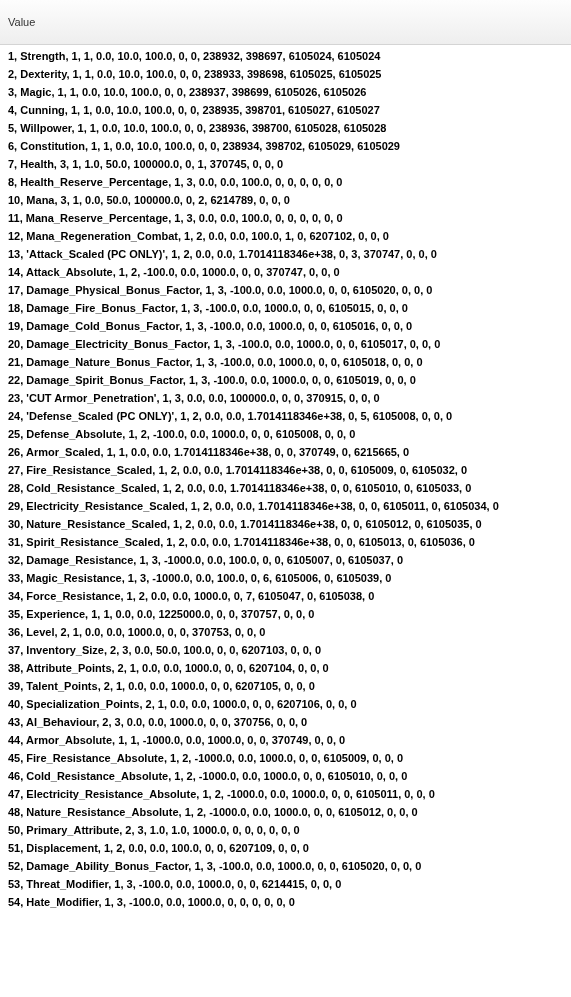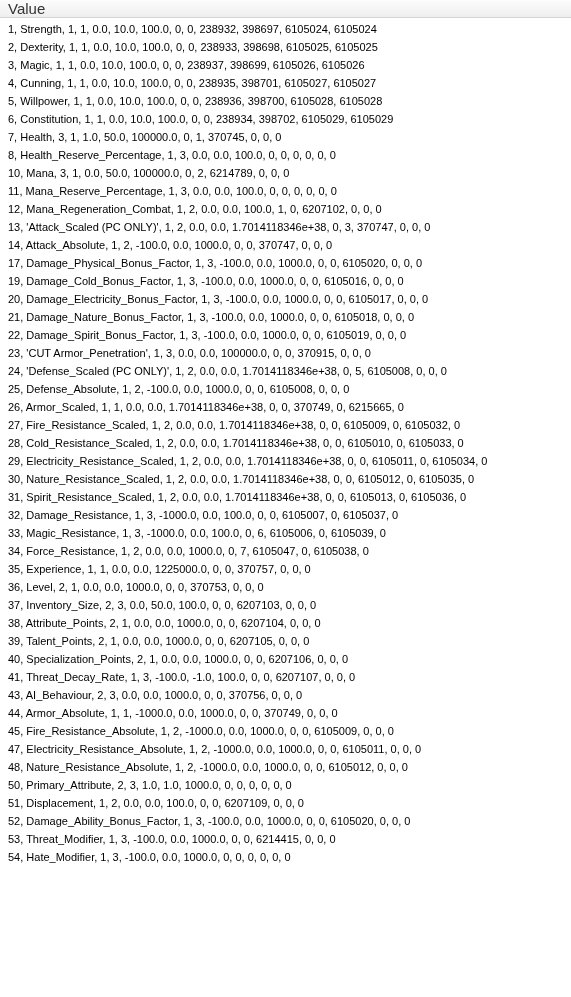--- a/index.html
+++ b/index.html
@@ -6,32 +6,33 @@
   body {
     font-family: Arial, Helvetica, sans-serif;
     font-size: 11px;
     color: #000;
     background: #fff;
     width: 571px;
   }
   .header {
     background: linear-gradient(to bottom, #fdfdfd, #eeeeee);
     border-bottom: 1px solid #d4d4d4;
-    padding: 0 8px;
-    font-size: 15px;
+    padding: 16px 8px;
+    font-size: 11px;
     color: #333;
   }
   .rows {
     padding: 2px 0 4px 0;
   }
   .row {
     padding: 2px 8px;
     line-height: 14px;
     white-space: nowrap;
     overflow: hidden;
+    font-weight: bold;
   }
 </style>
 </head>
 <body>
 
 <div class="header">Value</div>
 
 <div class="rows" id="rows-container">
     <div class="row">1, Strength, 1, 1, 0.0, 10.0, 100.0, 0, 0, 238932, 398697, 6105024, 6105024</div>
     <div class="row">2, Dexterity, 1, 1, 0.0, 10.0, 100.0, 0, 0, 238933, 398698, 6105025, 6105025</div>
@@ -40,20 +41,21 @@
     <div class="row">5, Willpower, 1, 1, 0.0, 10.0, 100.0, 0, 0, 238936, 398700, 6105028, 6105028</div>
     <div class="row">6, Constitution, 1, 1, 0.0, 10.0, 100.0, 0, 0, 238934, 398702, 6105029, 6105029</div>
     <div class="row">7, Health, 3, 1, 1.0, 50.0, 100000.0, 0, 1, 370745, 0, 0, 0</div>
     <div class="row">8, Health_Reserve_Percentage, 1, 3, 0.0, 0.0, 100.0, 0, 0, 0, 0, 0, 0</div>
     <div class="row">10, Mana, 3, 1, 0.0, 50.0, 100000.0, 0, 2, 6214789, 0, 0, 0</div>
     <div class="row">11, Mana_Reserve_Percentage, 1, 3, 0.0, 0.0, 100.0, 0, 0, 0, 0, 0, 0</div>
     <div class="row">12, Mana_Regeneration_Combat, 1, 2, 0.0, 0.0, 100.0, 1, 0, 6207102, 0, 0, 0</div>
     <div class="row">13, 'Attack_Scaled (PC ONLY)', 1, 2, 0.0, 0.0, 1.7014118346e+38, 0, 3, 370747, 0, 0, 0</div>
     <div class="row">14, Attack_Absolute, 1, 2, -100.0, 0.0, 1000.0, 0, 0, 370747, 0, 0, 0</div>
     <div class="row">17, Damage_Physical_Bonus_Factor, 1, 3, -100.0, 0.0, 1000.0, 0, 0, 6105020, 0, 0, 0</div>
+    <div class="row">18, Damage_Fire_Bonus_Factor, 1, 3, -100.0, 0.0, 1000.0, 0, 0, 6105015, 0, 0, 0</div>
     <div class="row">19, Damage_Cold_Bonus_Factor, 1, 3, -100.0, 0.0, 1000.0, 0, 0, 6105016, 0, 0, 0</div>
     <div class="row">20, Damage_Electricity_Bonus_Factor, 1, 3, -100.0, 0.0, 1000.0, 0, 0, 6105017, 0, 0, 0</div>
     <div class="row">21, Damage_Nature_Bonus_Factor, 1, 3, -100.0, 0.0, 1000.0, 0, 0, 6105018, 0, 0, 0</div>
     <div class="row">22, Damage_Spirit_Bonus_Factor, 1, 3, -100.0, 0.0, 1000.0, 0, 0, 6105019, 0, 0, 0</div>
     <div class="row">23, 'CUT Armor_Penetration', 1, 3, 0.0, 0.0, 100000.0, 0, 0, 370915, 0, 0, 0</div>
     <div class="row">24, 'Defense_Scaled (PC ONLY)', 1, 2, 0.0, 0.0, 1.7014118346e+38, 0, 5, 6105008, 0, 0, 0</div>
     <div class="row">25, Defense_Absolute, 1, 2, -100.0, 0.0, 1000.0, 0, 0, 6105008, 0, 0, 0</div>
     <div class="row">26, Armor_Scaled, 1, 1, 0.0, 0.0, 1.7014118346e+38, 0, 0, 370749, 0, 6215665, 0</div>
     <div class="row">27, Fire_Resistance_Scaled, 1, 2, 0.0, 0.0, 1.7014118346e+38, 0, 0, 6105009, 0, 6105032, 0</div>
     <div class="row">28, Cold_Resistance_Scaled, 1, 2, 0.0, 0.0, 1.7014118346e+38, 0, 0, 6105010, 0, 6105033, 0</div>
@@ -62,24 +64,24 @@
     <div class="row">31, Spirit_Resistance_Scaled, 1, 2, 0.0, 0.0, 1.7014118346e+38, 0, 0, 6105013, 0, 6105036, 0</div>
     <div class="row">32, Damage_Resistance, 1, 3, -1000.0, 0.0, 100.0, 0, 0, 6105007, 0, 6105037, 0</div>
     <div class="row">33, Magic_Resistance, 1, 3, -1000.0, 0.0, 100.0, 0, 6, 6105006, 0, 6105039, 0</div>
     <div class="row">34, Force_Resistance, 1, 2, 0.0, 0.0, 1000.0, 0, 7, 6105047, 0, 6105038, 0</div>
     <div class="row">35, Experience, 1, 1, 0.0, 0.0, 1225000.0, 0, 0, 370757, 0, 0, 0</div>
     <div class="row">36, Level, 2, 1, 0.0, 0.0, 1000.0, 0, 0, 370753, 0, 0, 0</div>
     <div class="row">37, Inventory_Size, 2, 3, 0.0, 50.0, 100.0, 0, 0, 6207103, 0, 0, 0</div>
     <div class="row">38, Attribute_Points, 2, 1, 0.0, 0.0, 1000.0, 0, 0, 6207104, 0, 0, 0</div>
     <div class="row">39, Talent_Points, 2, 1, 0.0, 0.0, 1000.0, 0, 0, 6207105, 0, 0, 0</div>
     <div class="row">40, Specialization_Points, 2, 1, 0.0, 0.0, 1000.0, 0, 0, 6207106, 0, 0, 0</div>
-    <div class="row">41, Threat_Decay_Rate, 1, 3, -100.0, -1.0, 100.0, 0, 0, 6207107, 0, 0, 0</div>
     <div class="row">43, AI_Behaviour, 2, 3, 0.0, 0.0, 1000.0, 0, 0, 370756, 0, 0, 0</div>
     <div class="row">44, Armor_Absolute, 1, 1, -1000.0, 0.0, 1000.0, 0, 0, 370749, 0, 0, 0</div>
     <div class="row">45, Fire_Resistance_Absolute, 1, 2, -1000.0, 0.0, 1000.0, 0, 0, 6105009, 0, 0, 0</div>
+    <div class="row">46, Cold_Resistance_Absolute, 1, 2, -1000.0, 0.0, 1000.0, 0, 0, 6105010, 0, 0, 0</div>
     <div class="row">47, Electricity_Resistance_Absolute, 1, 2, -1000.0, 0.0, 1000.0, 0, 0, 6105011, 0, 0, 0</div>
     <div class="row">48, Nature_Resistance_Absolute, 1, 2, -1000.0, 0.0, 1000.0, 0, 0, 6105012, 0, 0, 0</div>
     <div class="row">50, Primary_Attribute, 2, 3, 1.0, 1.0, 1000.0, 0, 0, 0, 0, 0, 0</div>
     <div class="row">51, Displacement, 1, 2, 0.0, 0.0, 100.0, 0, 0, 6207109, 0, 0, 0</div>
     <div class="row">52, Damage_Ability_Bonus_Factor, 1, 3, -100.0, 0.0, 1000.0, 0, 0, 6105020, 0, 0, 0</div>
     <div class="row">53, Threat_Modifier, 1, 3, -100.0, 0.0, 1000.0, 0, 0, 6214415, 0, 0, 0</div>
     <div class="row">54, Hate_Modifier, 1, 3, -100.0, 0.0, 1000.0, 0, 0, 0, 0, 0, 0</div>
   </div>
 
 </body></html>

